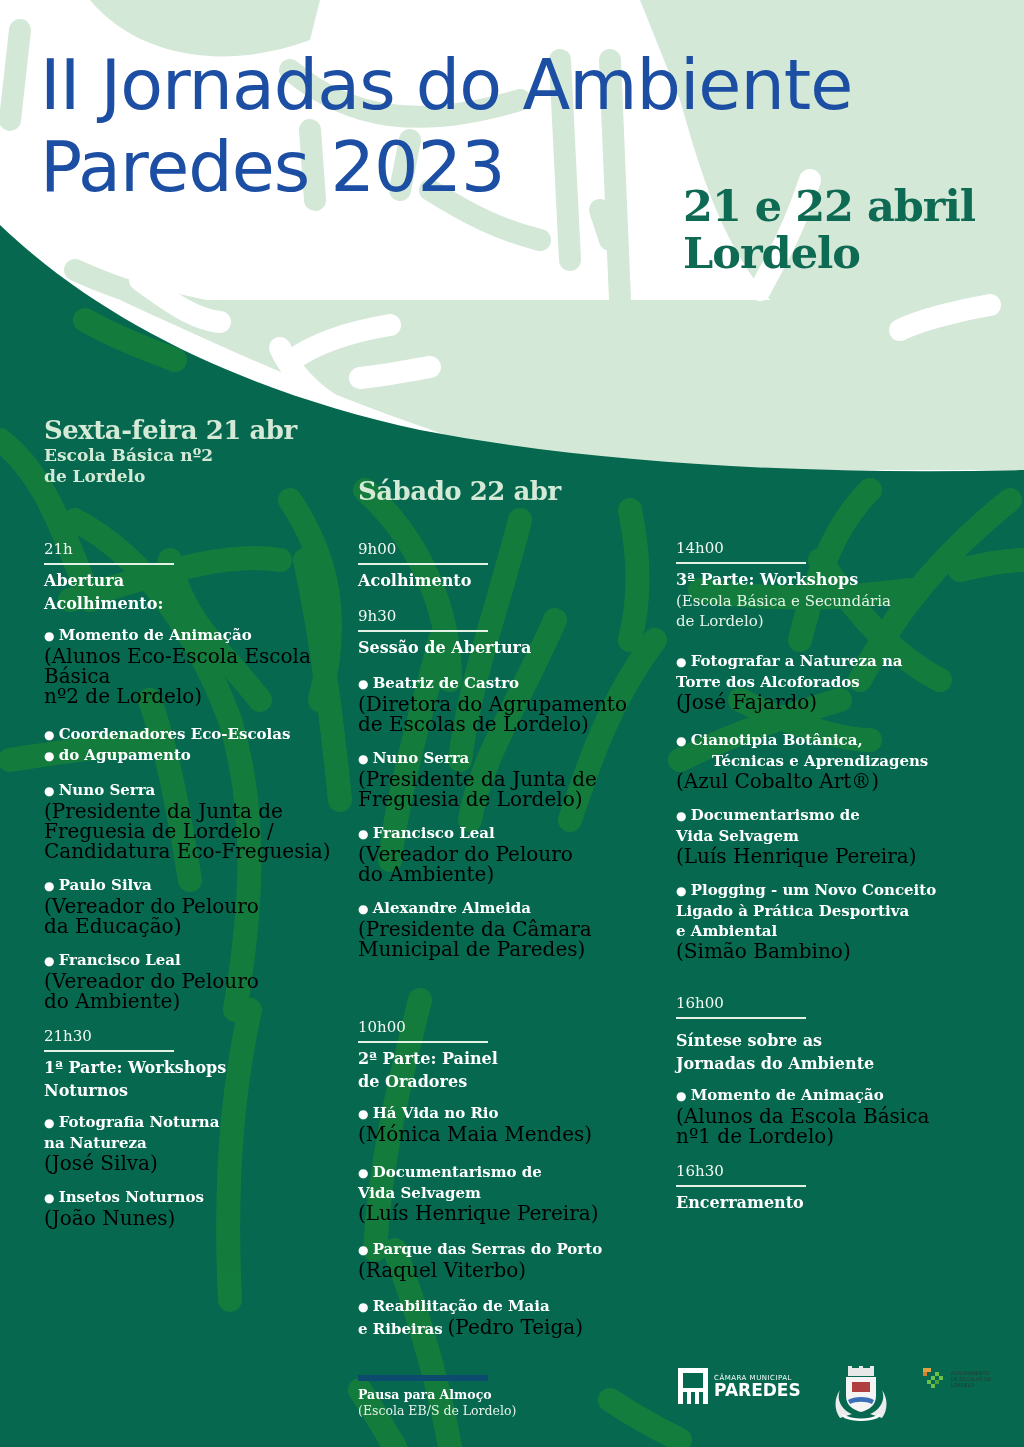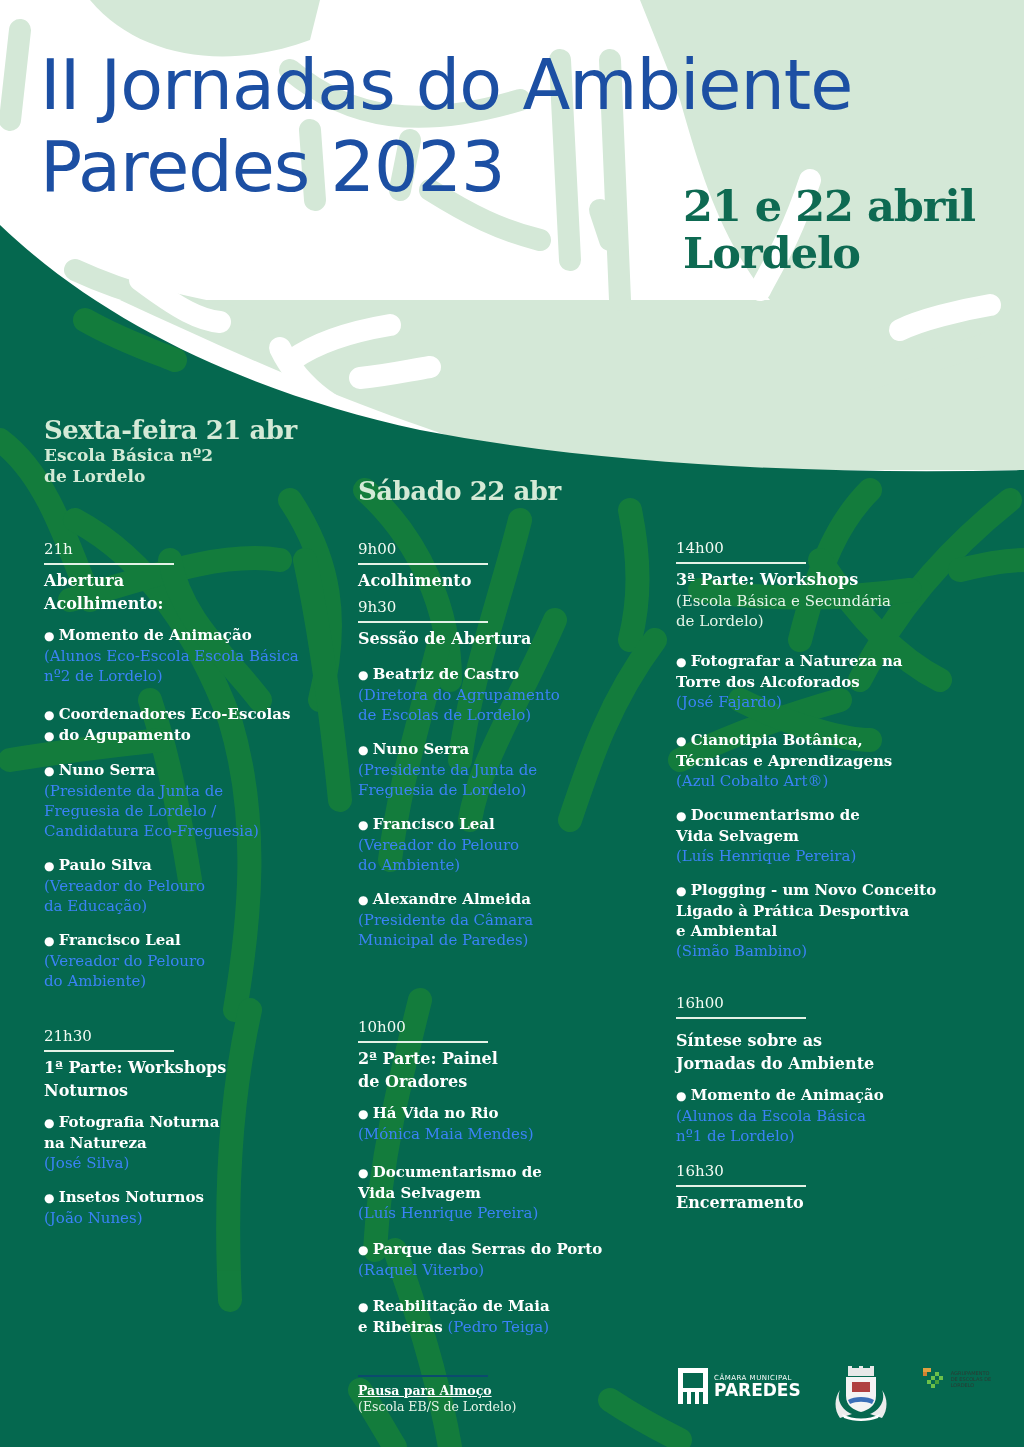--- a/index.html
+++ b/index.html
@@ -10,21 +10,21 @@
   .day-head { position:absolute; color:#d4ead6; font-weight:bold; font-family:"DejaVu Serif", serif; }
   .day-title { font-size:26px; line-height:30px; letter-spacing:-0.5px; }
   .day-sub { font-size:17px; line-height:21px; }
   .col { position:absolute; color:#ffffff; }
   .time { font-size:15px; line-height:18px; width:130px; border-bottom:2px solid #e4f2e6; padding-bottom:5px; color:#f3fbf3; }
   .session { font-weight:bold; font-size:16px; line-height:23px; margin-top:4px; }
   .note { font-family:"DejaVu Serif", serif; font-weight:normal; font-size:15px; line-height:20px; color:#e6f4e8; }
   .item { margin-top:10px; }
   .item-title { font-weight:bold; font-size:15px; line-height:20px; }
   .item-title::before { content:"\25CF\00a0"; font-size:12px; }
-  .item-desc { font-size:15px; line-height:20px; color:#3b82f6; }
+  .item-desc { font-size:20px; line-height:20px; color:#000000; }
   .logos { position:absolute; top:1366px; left:676px; display:flex; align-items:flex-start; gap:31px; }
   .logo-cm { display:flex; align-items:center; gap:4px; color:#fff; }
   .logo-cm .txt-small { font-family:"DejaVu Sans", sans-serif; font-size:7px; letter-spacing:0.5px; }
   .logo-cm .txt-big { font-family:"DejaVu Sans", sans-serif; font-weight:bold; font-size:17px; line-height:17px; }
   .logo-ae { display:flex; align-items:center; gap:4px; }
   .logo-ae .txt { font-family:"DejaVu Sans", sans-serif; font-size:5px; line-height:6px; color:#2a3a33; width:50px; }
 </style>
 </head>
 <body>
 
@@ -161,21 +161,21 @@
       <div class="item-desc">(João Nunes)</div>
     </div>
   </div>
 </div>
 
 <div class="col" style="left:358px; top:540px; width:300px;">
   <div>
     <div class="time">9h00</div>
     <div class="session">Acolhimento</div>
   </div>
-  <div style="margin-top:6px;">
+  <div style="margin-top:15px;">
     <div class="time">9h30</div>
     <div class="session">Sessão de Abertura</div>
     <div class="item" style="margin-top:14px;">
       <div class="item-title">Beatriz de Castro</div>
       <div class="item-desc">(Diretora do Agrupamento</div>
       <div class="item-desc">de Escolas de Lordelo)</div>
     </div>
     <div class="item" style="margin-top:14px;">
       <div class="item-title">Nuno Serra</div>
       <div class="item-desc">(Presidente da Junta de</div>
@@ -215,40 +215,40 @@
       <div class="item-desc">(Raquel Viterbo)</div>
     </div>
     <div class="item" style="margin-top:16px;">
       <div class="item-title">Reabilitação de Maia</div>
       <div style="font-size:15px; line-height:20px;"><b>e Ribeiras</b> <span class="item-desc">(Pedro Teiga)</span></div>
     </div>
   </div>
 </div>
 
 <div class="col" style="left:358px; top:1375px; width:300px;">
-  <div style="width:130px; border-top:2px solid #0c4a6e; padding-top:6px;text-decoration:underline;">
+  <div style="width:130px; border-top:6px solid #0c4a6e; padding-top:6px;">
     <div style="font-weight:bold; font-size:12.5px; line-height:16px; white-space:nowrap;">Pausa para Almoço</div>
   </div>
   <div style="font-size:12.5px; line-height:16px; color:#e6f4e8;">(Escola EB/S de Lordelo)</div>
 </div>
 
 <div class="col" style="left:676px; top:539px; width:310px;">
   <div>
     <div class="time">14h00</div>
     <div class="session">3ª Parte: Workshops</div>
     <div class="note">(Escola Básica e Secundária</div>
     <div class="note">de Lordelo)</div>
     <div class="item" style="margin-top:20px;">
       <div class="item-title">Fotografar a Natureza na</div>
       <div style="font-weight:bold; font-size:15px; line-height:20px;">Torre dos Alcoforados</div>
       <div class="item-desc">(José Fajardo)</div>
     </div>
     <div class="item" style="margin-top:18px;">
       <div class="item-title">Cianotipia Botânica,</div>
-      <div style="font-weight:bold; font-size:15px; line-height:20px;">Técnicas e Aprendizagens</div>
+      <div style="font-weight:bold; font-size:15px; line-height:20px;margin-left:36px;">Técnicas e Aprendizagens</div>
       <div class="item-desc">(Azul Cobalto Art®)</div>
     </div>
     <div class="item" style="margin-top:14px;">
       <div class="item-title">Documentarismo de</div>
       <div style="font-weight:bold; font-size:15px; line-height:20px;">Vida Selvagem</div>
       <div class="item-desc">(Luís Henrique Pereira)</div>
     </div>
     <div class="item" style="margin-top:14px;">
       <div class="item-title">Plogging - um Novo Conceito</div>
       <div style="font-weight:bold; font-size:15px; line-height:20px;">Ligado à Prática Desportiva</div>

